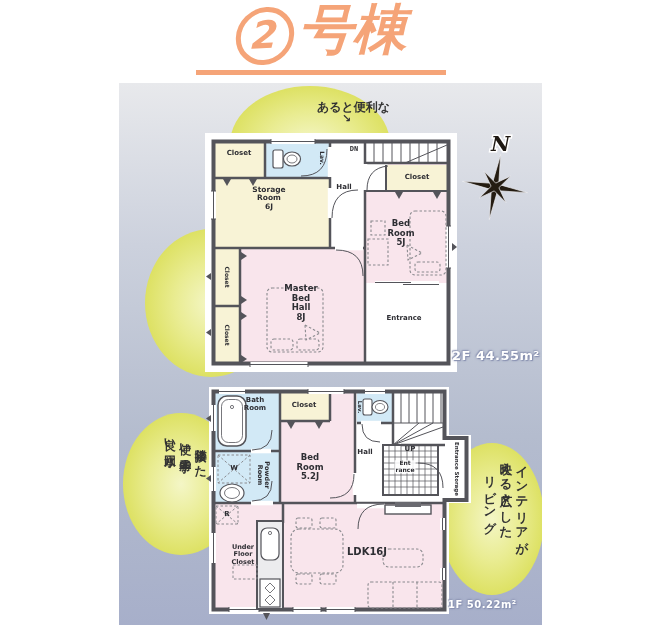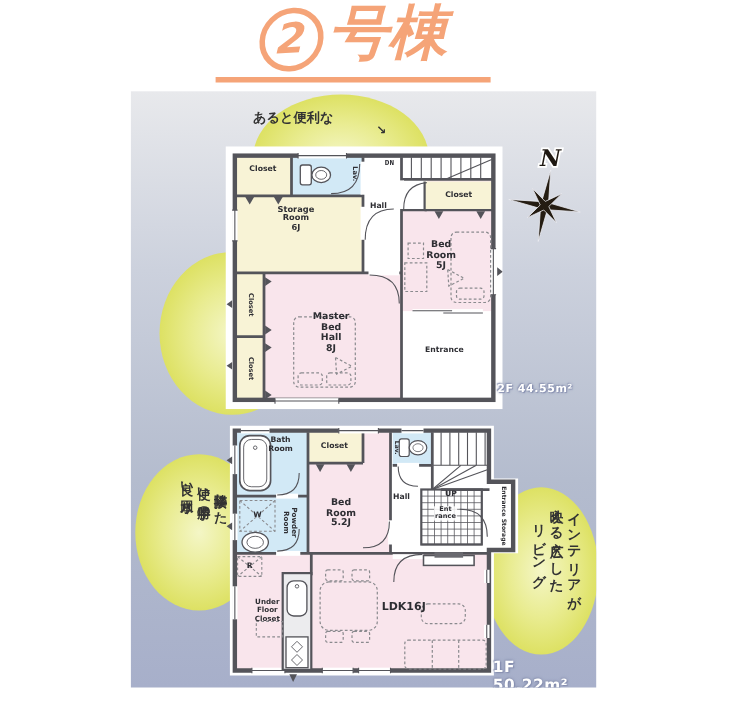--- a/index.html
+++ b/index.html
@@ -11,32 +11,32 @@
          border-bottom:5px solid #f5a478;padding-bottom:5px;line-height:1.05;z-index:5;}
   .circ{display:inline-flex;align-items:center;justify-content:center;
         width:48px;height:48px;border:5px solid #f5a478;border-radius:50%;
         font-size:38px;margin-right:5px;transform:skewX(-6deg) rotate(-3deg);}
   
   .panel{position:absolute;left:119px;top:83px;width:423px;height:542px;overflow:hidden;
          background:linear-gradient(180deg,#e8e9ec 0%,#ccd1dd 30%,#b4bcce 65%,#a7afca 100%);}
   
   .bubble{position:absolute;border-radius:50%;z-index:1;
           background:radial-gradient(closest-side,#f4f6c6 0%,#e9ec91 55%,#dde163 100%);}
-  .bubble .hline{font-size:12px;font-weight:bold;color:#333;text-align:left;line-height:1.15;}
+  .bubble .hline{font-size:12px;font-weight:bold;color:#333;text-align:right;line-height:1.15;}
   .vtext{position:absolute;writing-mode:vertical-rl;font-weight:bold;color:#333;
          line-height:1.28;letter-spacing:1px;}
   .vtext span{display:block;}
   
   .plan{position:absolute;z-index:2;border-radius:32px;}
   .lbl{position:absolute;transform:translate(-50%,-50%);text-align:center;
        white-space:pre-line;color:#2e2e33;font-weight:bold;line-height:1.12;z-index:3;}
   .lbl.rot{transform:translate(-50%,-50%) rotate(90deg);}
   .chip{background:rgba(255,255,255,.85);padding:0 1px;}
   
-  .area-label{position:absolute;color:#fff;font-weight:bold;font-size:10px;z-index:4;
+  .area-label{position:absolute;color:#fff;font-weight:bold;font-size:13px;z-index:4;
               letter-spacing:.5px;
               text-shadow:0 0 3px #7d86a8,1px 1px 1px #8b93b3,-1px -1px 1px #9aa2bd;}
   .compass{position:absolute;z-index:2;}
   .arrow-glyph{position:absolute;font-size:11px;font-weight:bold;color:#333;}
 </style>
 </head>
 <body>
 
 <div class="canvas">
 
@@ -390,16 +390,16 @@
 Room</div>
       <div class="lbl" style="left:29px;top:86px;font-size:7px;">W</div>
       <div class="lbl" style="left:22px;top:132px;font-size:7px;">R</div>
       <div class="lbl" style="left:38px;top:172px;font-size:6.5px;">Under
 Floor
 Closet</div>
       <div class="lbl" style="left:162px;top:169px;font-size:10px;">LDK16J</div>
     </div>
 
     <div class="area-label" style="left:333px;top:265px;">2F 44.55m²</div>
-    <div class="area-label" style="left:329px;top:516px;font-size:14px;">1F 50.22m²</div>
+    <div class="area-label" style="left:329px;top:516px;font-size:10px;">1F 50.22m²</div>
 
   </div>
 </div>
 
 </body></html>

